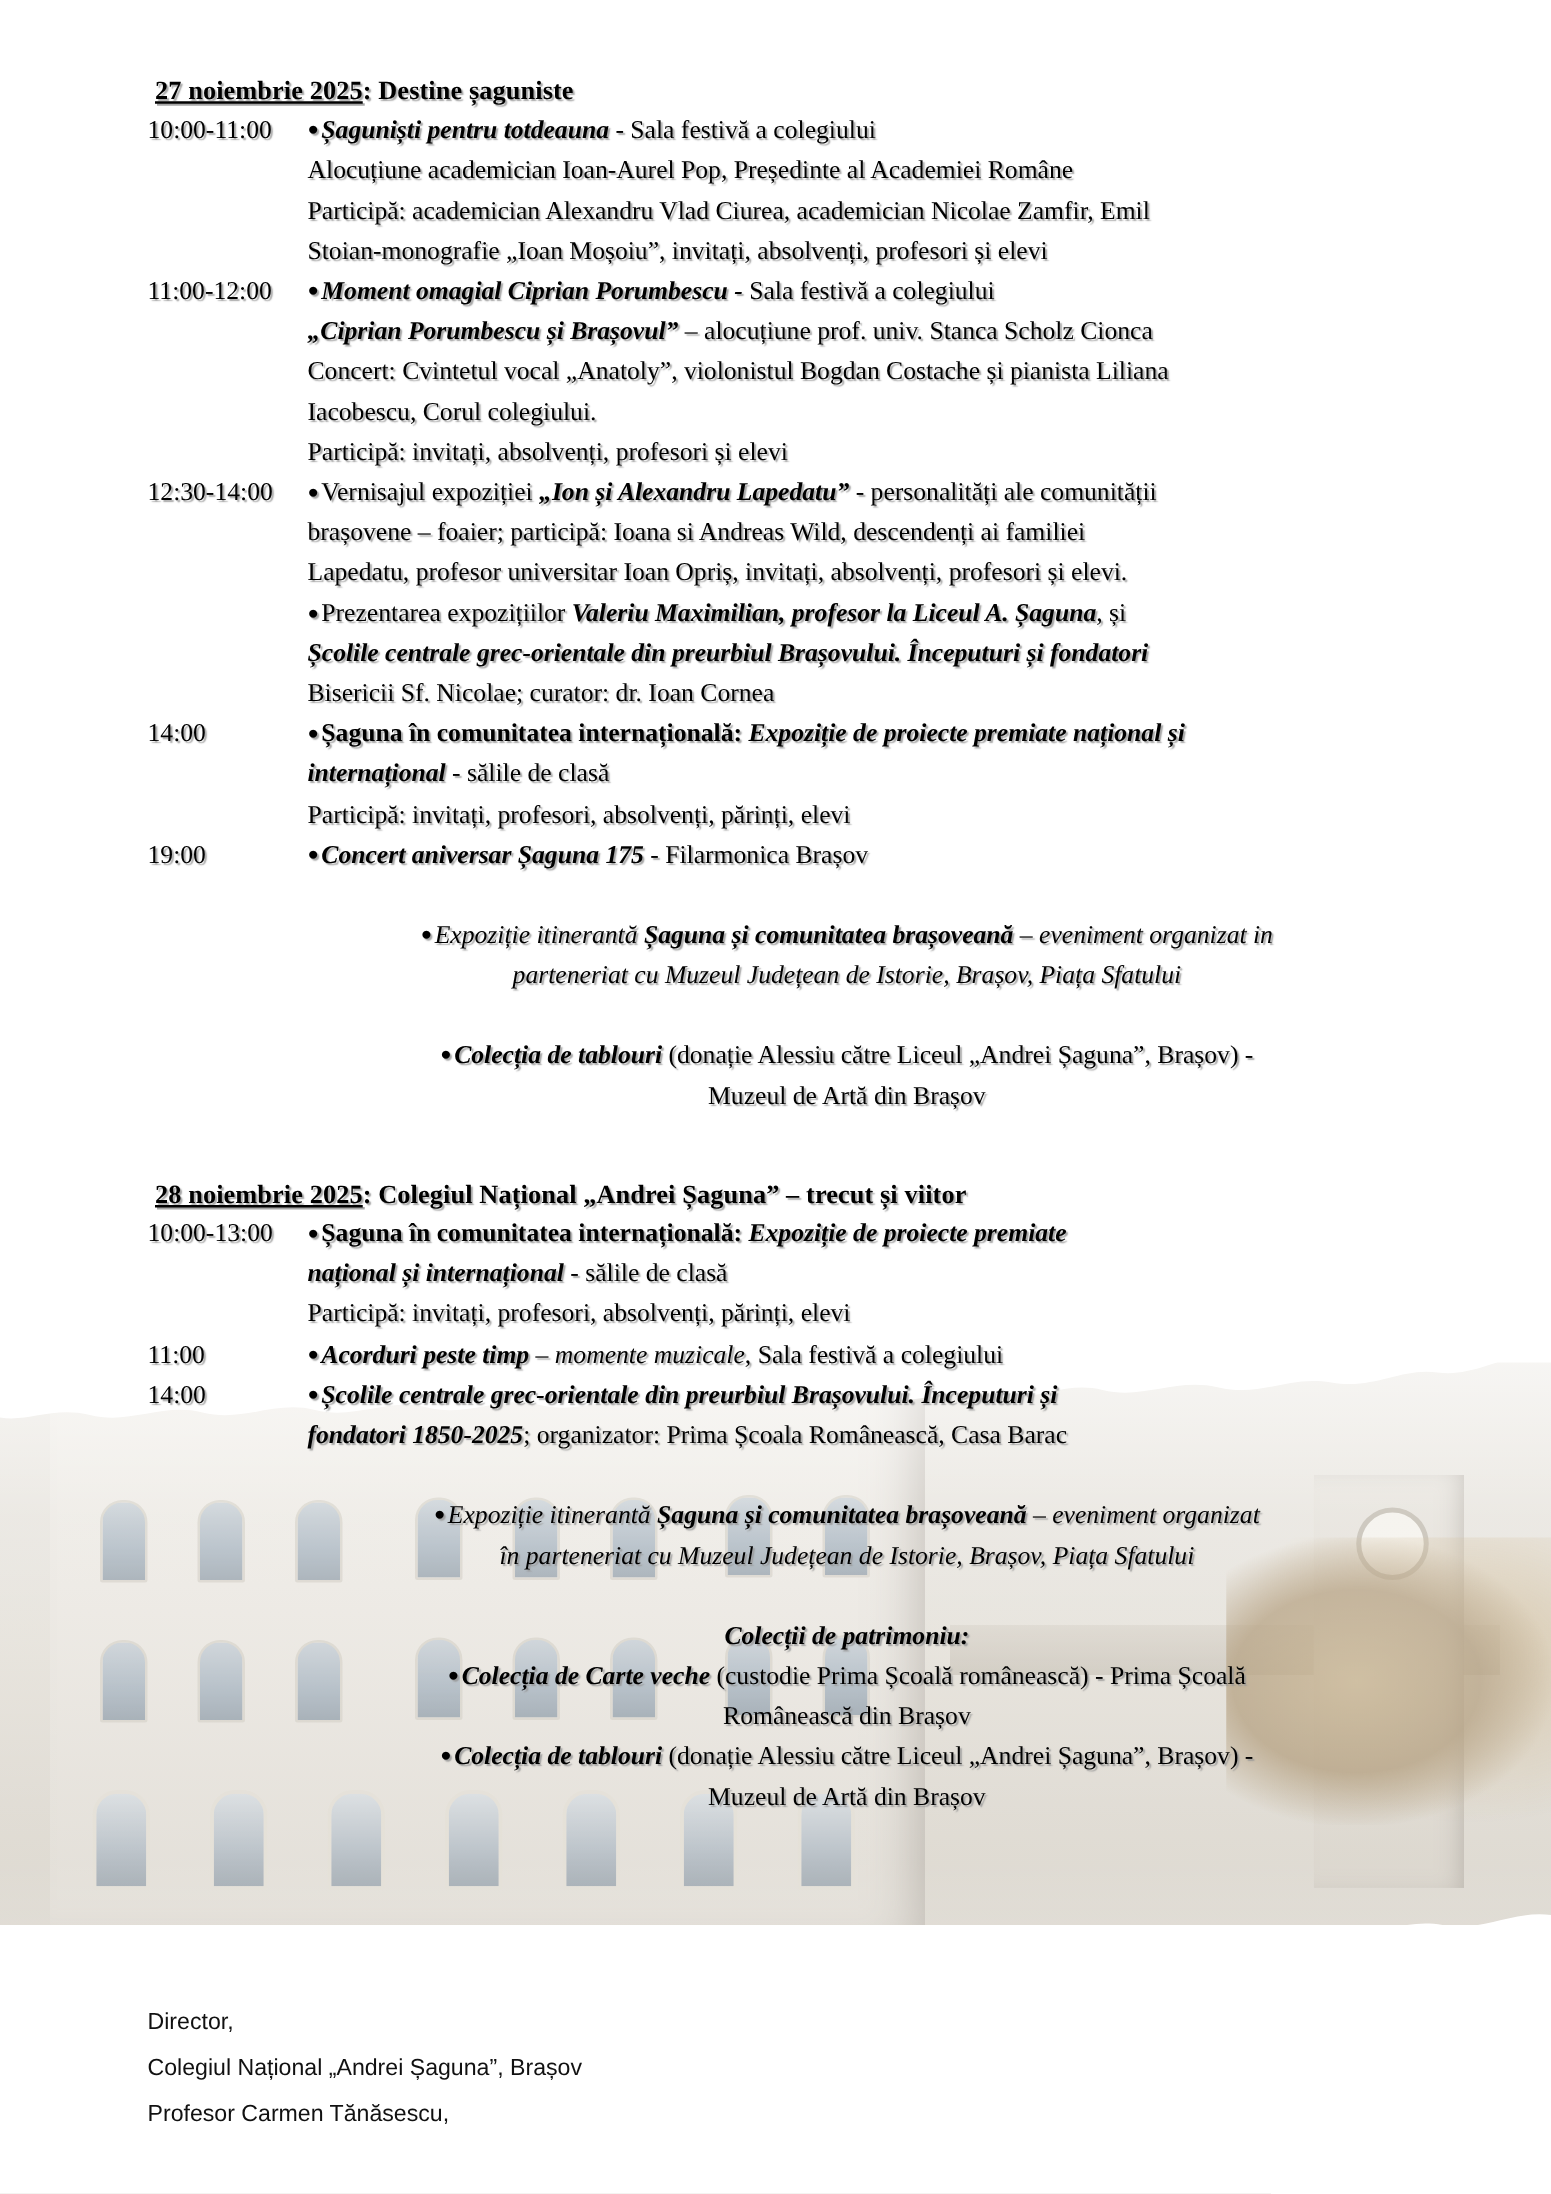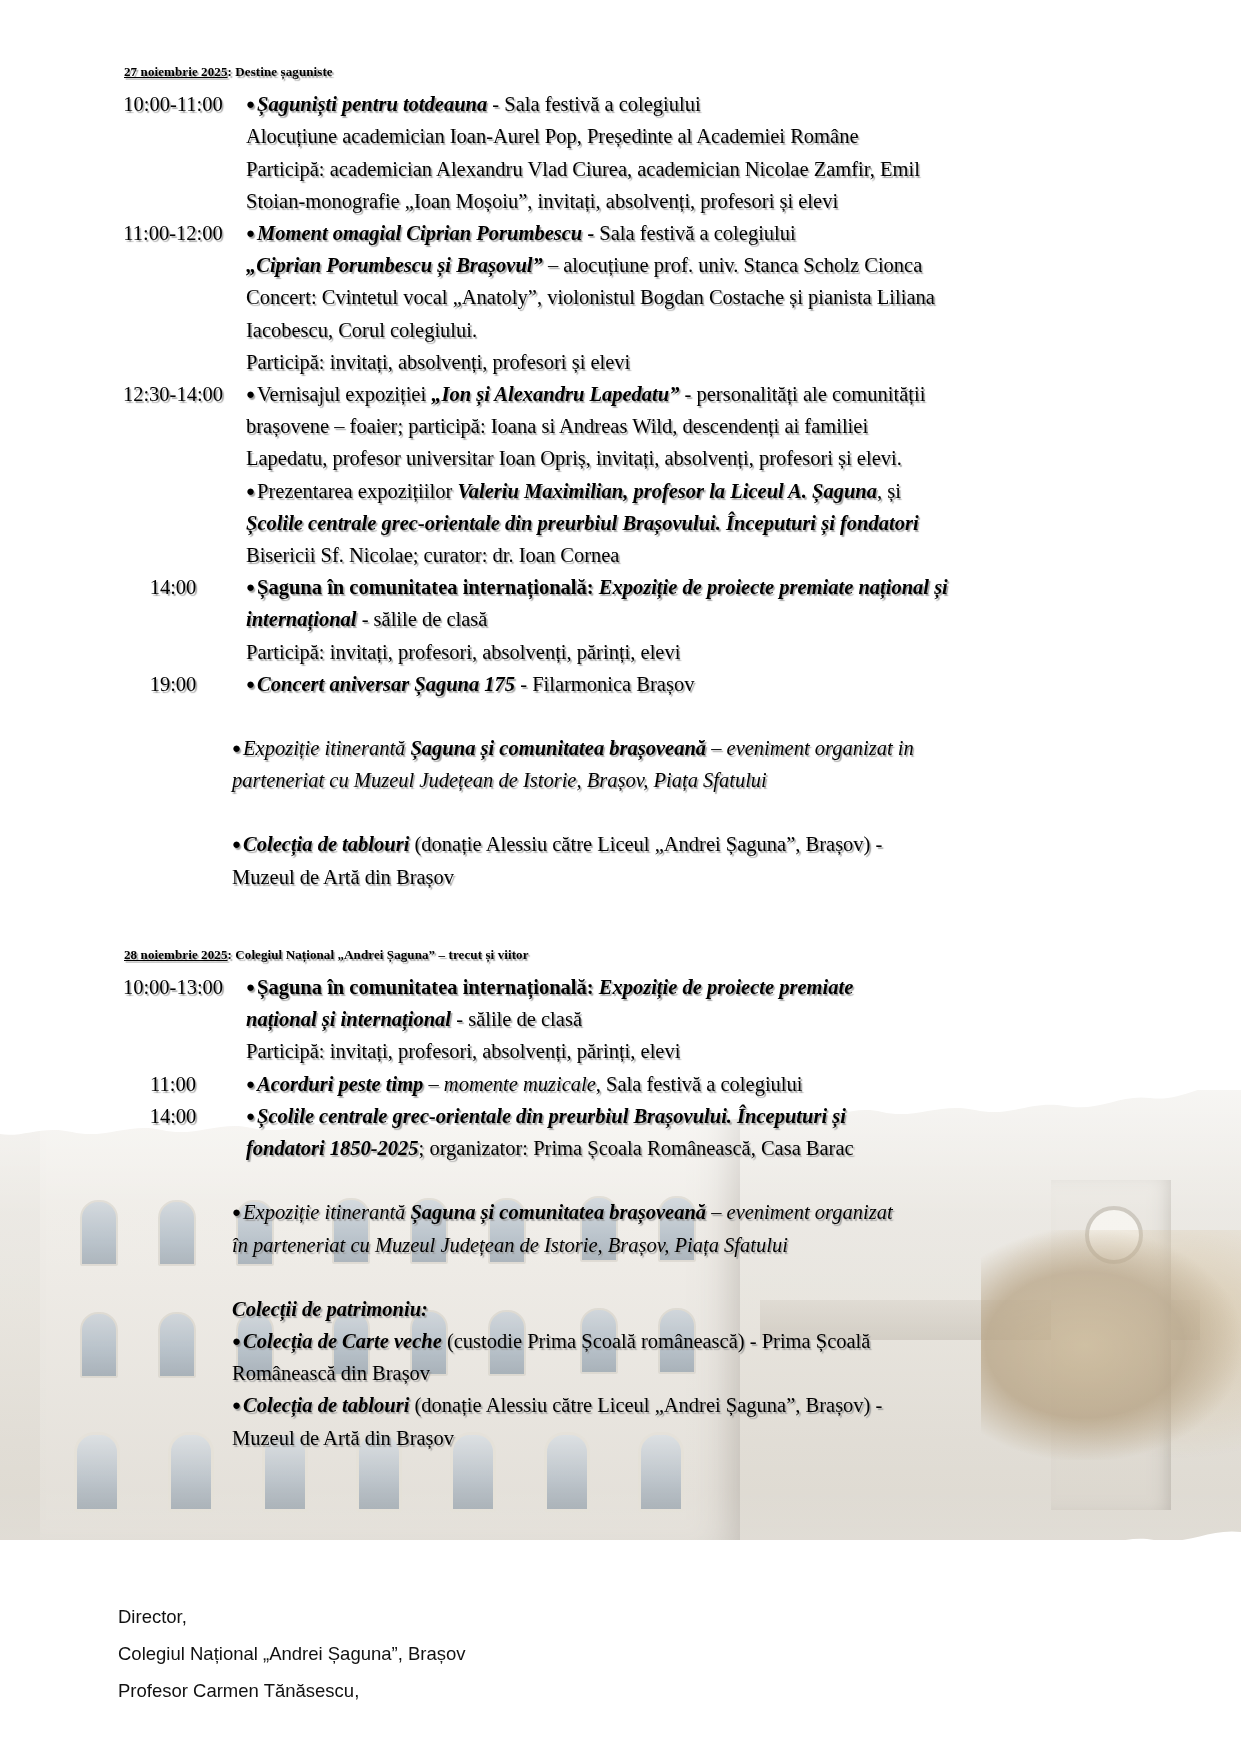--- a/index.html
+++ b/index.html
@@ -96,33 +96,33 @@
   }
   .doc{
     position:relative;
     margin:0 118px 0 118px;
     color:#000;
     font-size:20.5px;
     line-height:32.2px;
     text-shadow:1.6px 1.6px 1.1px rgba(150,150,150,.85);
   }
   .day-head{
-    font-weight:bold; font-size:13px; margin:0 0 0 6px;
+    font-weight:bold; font-size:21px; margin:0 0 0 6px;
     letter-spacing:.1px;
   }
   .day-head .date{ text-decoration:underline; }
 
   .row{ display:flex; align-items:flex-start; }
   .time{
-    width:128px; flex:0 0 128px; text-align:center;
+    width:128px; flex:0 0 128px; text-align:left;
     padding-right:18px; box-sizing:border-box;
     white-space:nowrap;
   }
   .body{ flex:1 1 auto; }
-  .indent{ margin-left:114px; }
+  .indent{ margin-left:114px;text-align:center; }
   .bullet{ font-size:15px; vertical-align:2px; margin-right:2px; letter-spacing:0; }
   b{ font-weight:bold; }
   i{ font-style:italic; }
   .bi{ font-weight:bold; font-style:italic; }
   .gap{ height:32px; }
   .block-gap{ height:46px; }
 
   
   #footer{
     position:absolute; left:118px; top:1598px;

